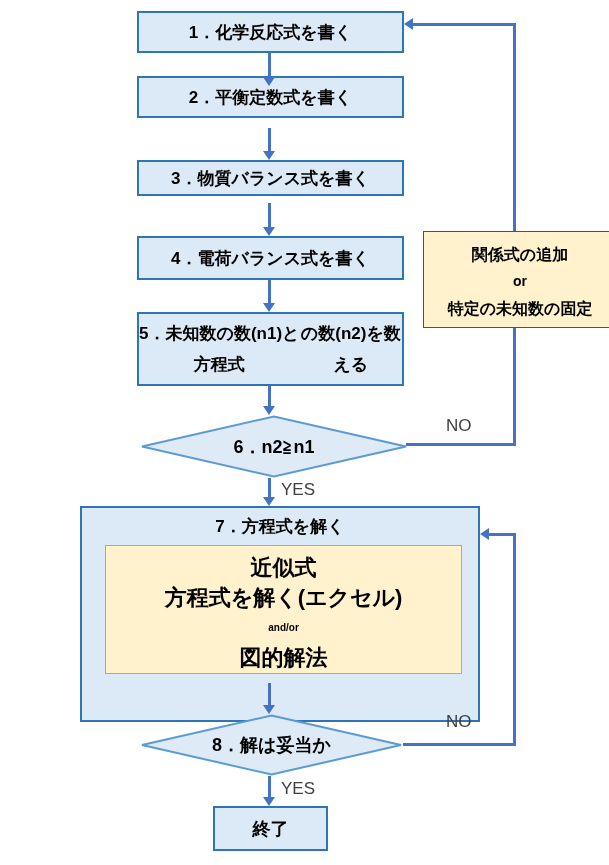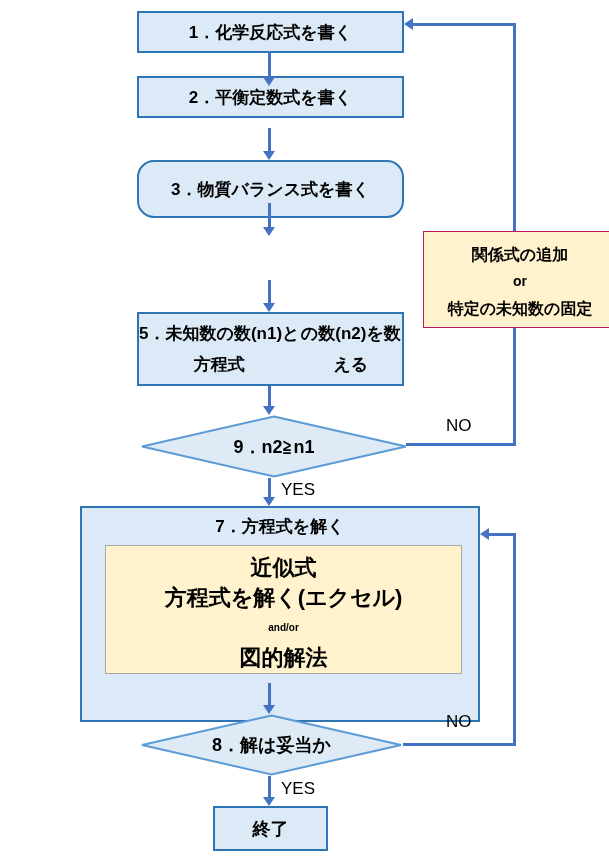--- a/index.html
+++ b/index.html
@@ -9,40 +9,40 @@
   }
   
   .step{
     position:absolute;left:97px;width:267px;box-sizing:border-box;
     background:#dce9f6;border:2px solid #2e75b6;
     display:flex;align-items:center;justify-content:center;
     font-weight:700;font-size:17px;text-align:center;
   }
   #step1{top:11px;height:42px;}
   #step2{top:76px;height:42px;}
-  #step3{top:160px;height:58px;border-radius:17px;}
+  #step3{top:160px;height:36px;}
   #step4{top:236px;height:44px;}
   #step5{top:312px;height:74px;line-height:31px;}
   
   .vline{position:absolute;width:3px;background:#4472c4;}
   .hline{position:absolute;height:3px;background:#4472c4;}
   .head-down{position:absolute;width:0;height:0;
     border-left:6px solid transparent;border-right:6px solid transparent;
     border-top:9px solid #4472c4;}
   .head-left{position:absolute;width:0;height:0;
     border-top:6px solid transparent;border-bottom:6px solid transparent;
     border-right:9px solid #4472c4;}
   
   .decision{position:absolute;}
   .decision svg{position:absolute;left:0;top:0;}
   .decision .dlabel{
     position:absolute;inset:0;display:flex;align-items:center;justify-content:center;
     font-weight:700;font-size:18px;
   }
-  .branch-label{position:absolute;font-size:17px;font-weight:400;color:#000000;}
+  .branch-label{position:absolute;font-size:17px;font-weight:400;color:#404040;}
   
   #process7{
     position:absolute;left:40px;top:506px;width:400px;height:216px;box-sizing:border-box;
     background:#dce9f6;border:2px solid #2e75b6;
   }
   #process7 .ptitle{
     position:absolute;top:7px;left:0;width:100%;text-align:center;
     font-weight:700;font-size:17px;
   }
   #methods-note{
@@ -75,20 +75,23 @@
 
   <div class="step" id="step1">
     <span>1．化学反応式を書く</span>
   </div>
   <div class="step" id="step2">
     <span>2．平衡定数式を書く</span>
   </div>
   <div class="step" id="step3">
     <span>3．物質バランス式を書く</span>
   </div>
+  <div class="step" id="step4">
+    <span>4．電荷バランス式を書く</span>
+  </div>
 
   <div class="step" id="step5">
     <span>5．未知数の数(n1)と方程式</span>
     <span>の数(n2)を数える</span>
   </div>
 
   <div class="vline" style="left:228px;top:53px;height:24px;"></div>
   <div class="head-down" style="left:223px;top:77px;"></div>
 
   <div class="vline" style="left:228px;top:128px;height:23px;"></div>
@@ -100,21 +103,21 @@
   <div class="vline" style="left:228px;top:280px;height:23px;"></div>
   <div class="head-down" style="left:223px;top:303px;"></div>
 
   <div class="vline" style="left:228px;top:386px;height:20px;"></div>
   <div class="head-down" style="left:223px;top:406px;"></div>
 
   <div class="decision" id="decision6" style="left:100px;top:415px;width:268px;height:63px;">
     <svg width="268" height="63" viewBox="0 0 268 63">
       <polygon points="134,1.5 266,31.5 134,61.5 2,31.5" fill="#deebf7" stroke="#5b9bd5" stroke-width="2"></polygon>
     </svg>
-    <div class="dlabel">9．n2≧n1</div>
+    <div class="dlabel">6．n2≧n1</div>
   </div>
 
   <div class="vline" style="left:228px;top:478px;height:19px;"></div>
   <div class="head-down" style="left:223px;top:497px;"></div>
   <div class="branch-label" style="left:241px;top:480px;">YES</div>
 
   <div class="hline" style="left:366px;top:443px;width:110px;"></div>
   <div class="vline" style="left:473px;top:23px;height:423px;"></div>
   <div class="hline" style="left:373px;top:23px;width:103px;"></div>
   <div class="head-left" style="left:364px;top:18px;"></div>

